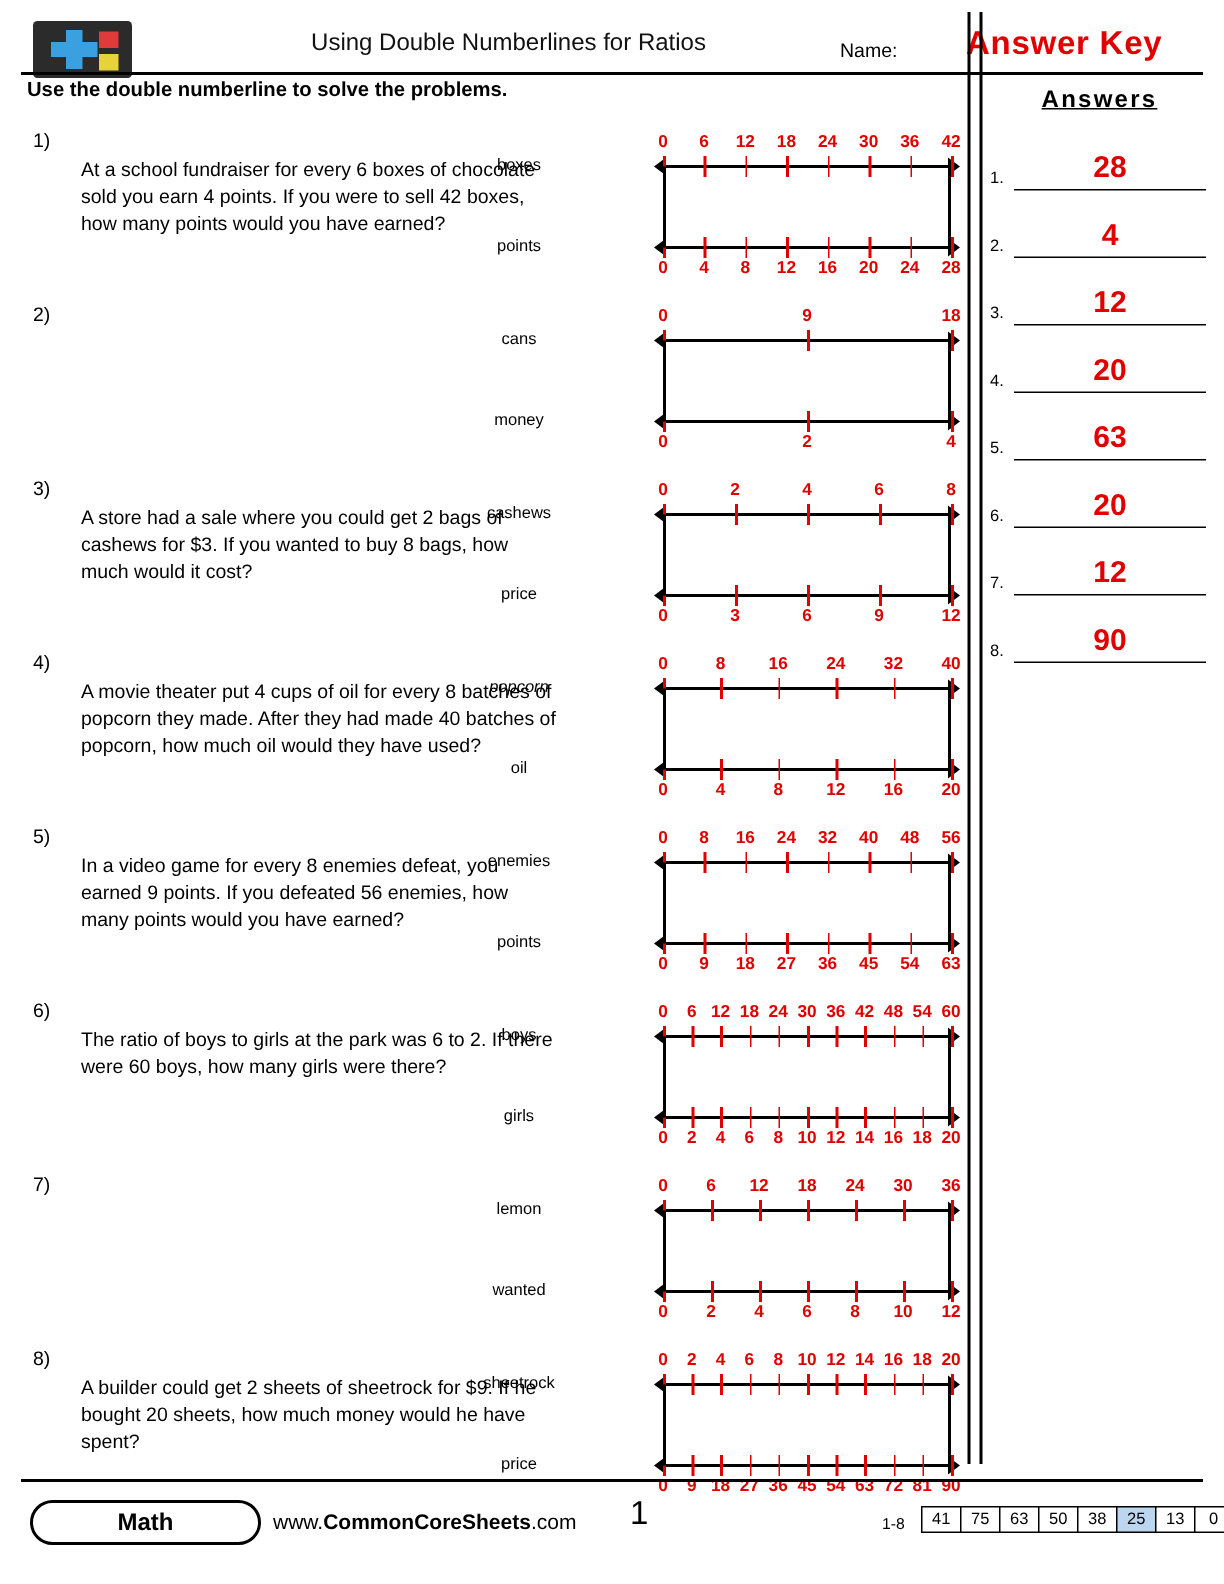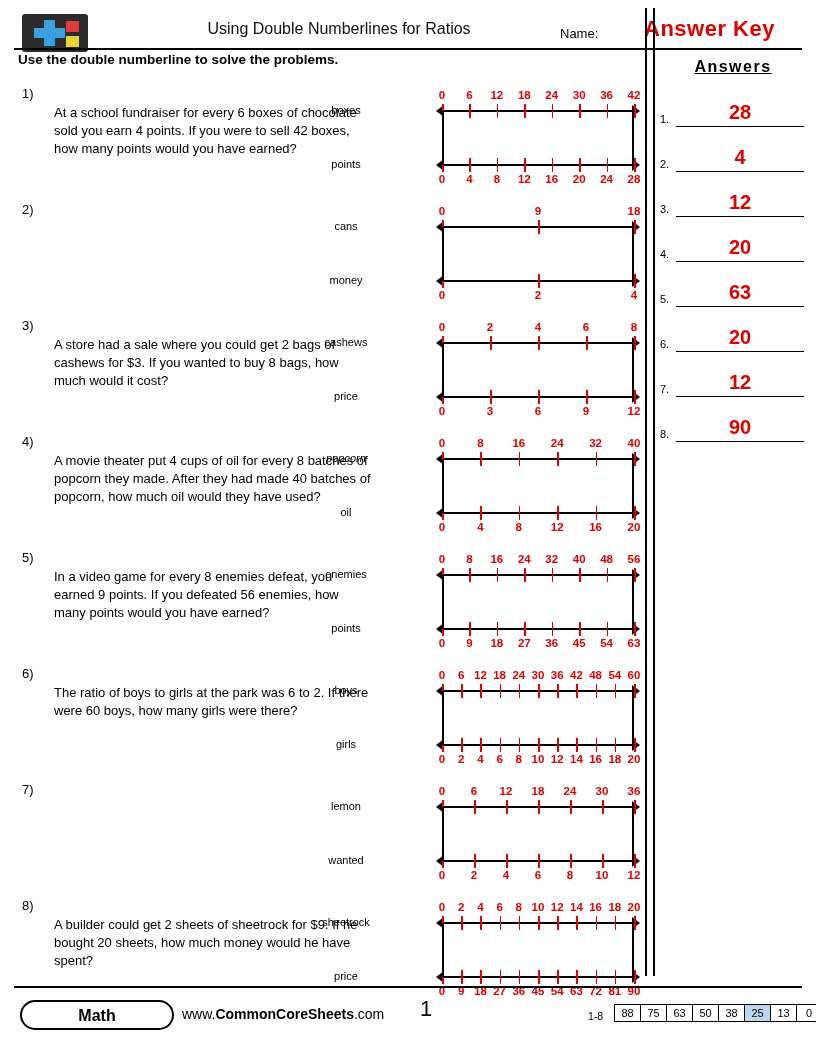--- a/index.html
+++ b/index.html
@@ -637,21 +637,21 @@
       </div>
     </div>
 
   <div class="footer">
     <div class="hr-bottom"></div>
     <div class="math-pill">Math</div>
     <div class="site"><span>www.</span><span class="bold">CommonCoreSheets</span><span>.com</span></div>
     <div class="page-no">1</div>
     <div class="score-range">1-8</div>
     <div class="score-boxes" id="score-boxes">
-        <div>88</div>
+        <div>41</div>
         <div>75</div>
         <div>63</div>
         <div>50</div>
         <div>38</div>
         <div class="hl">25</div>
         <div>13</div>
         <div>0</div>
       </div>
   </div>
 </div>

